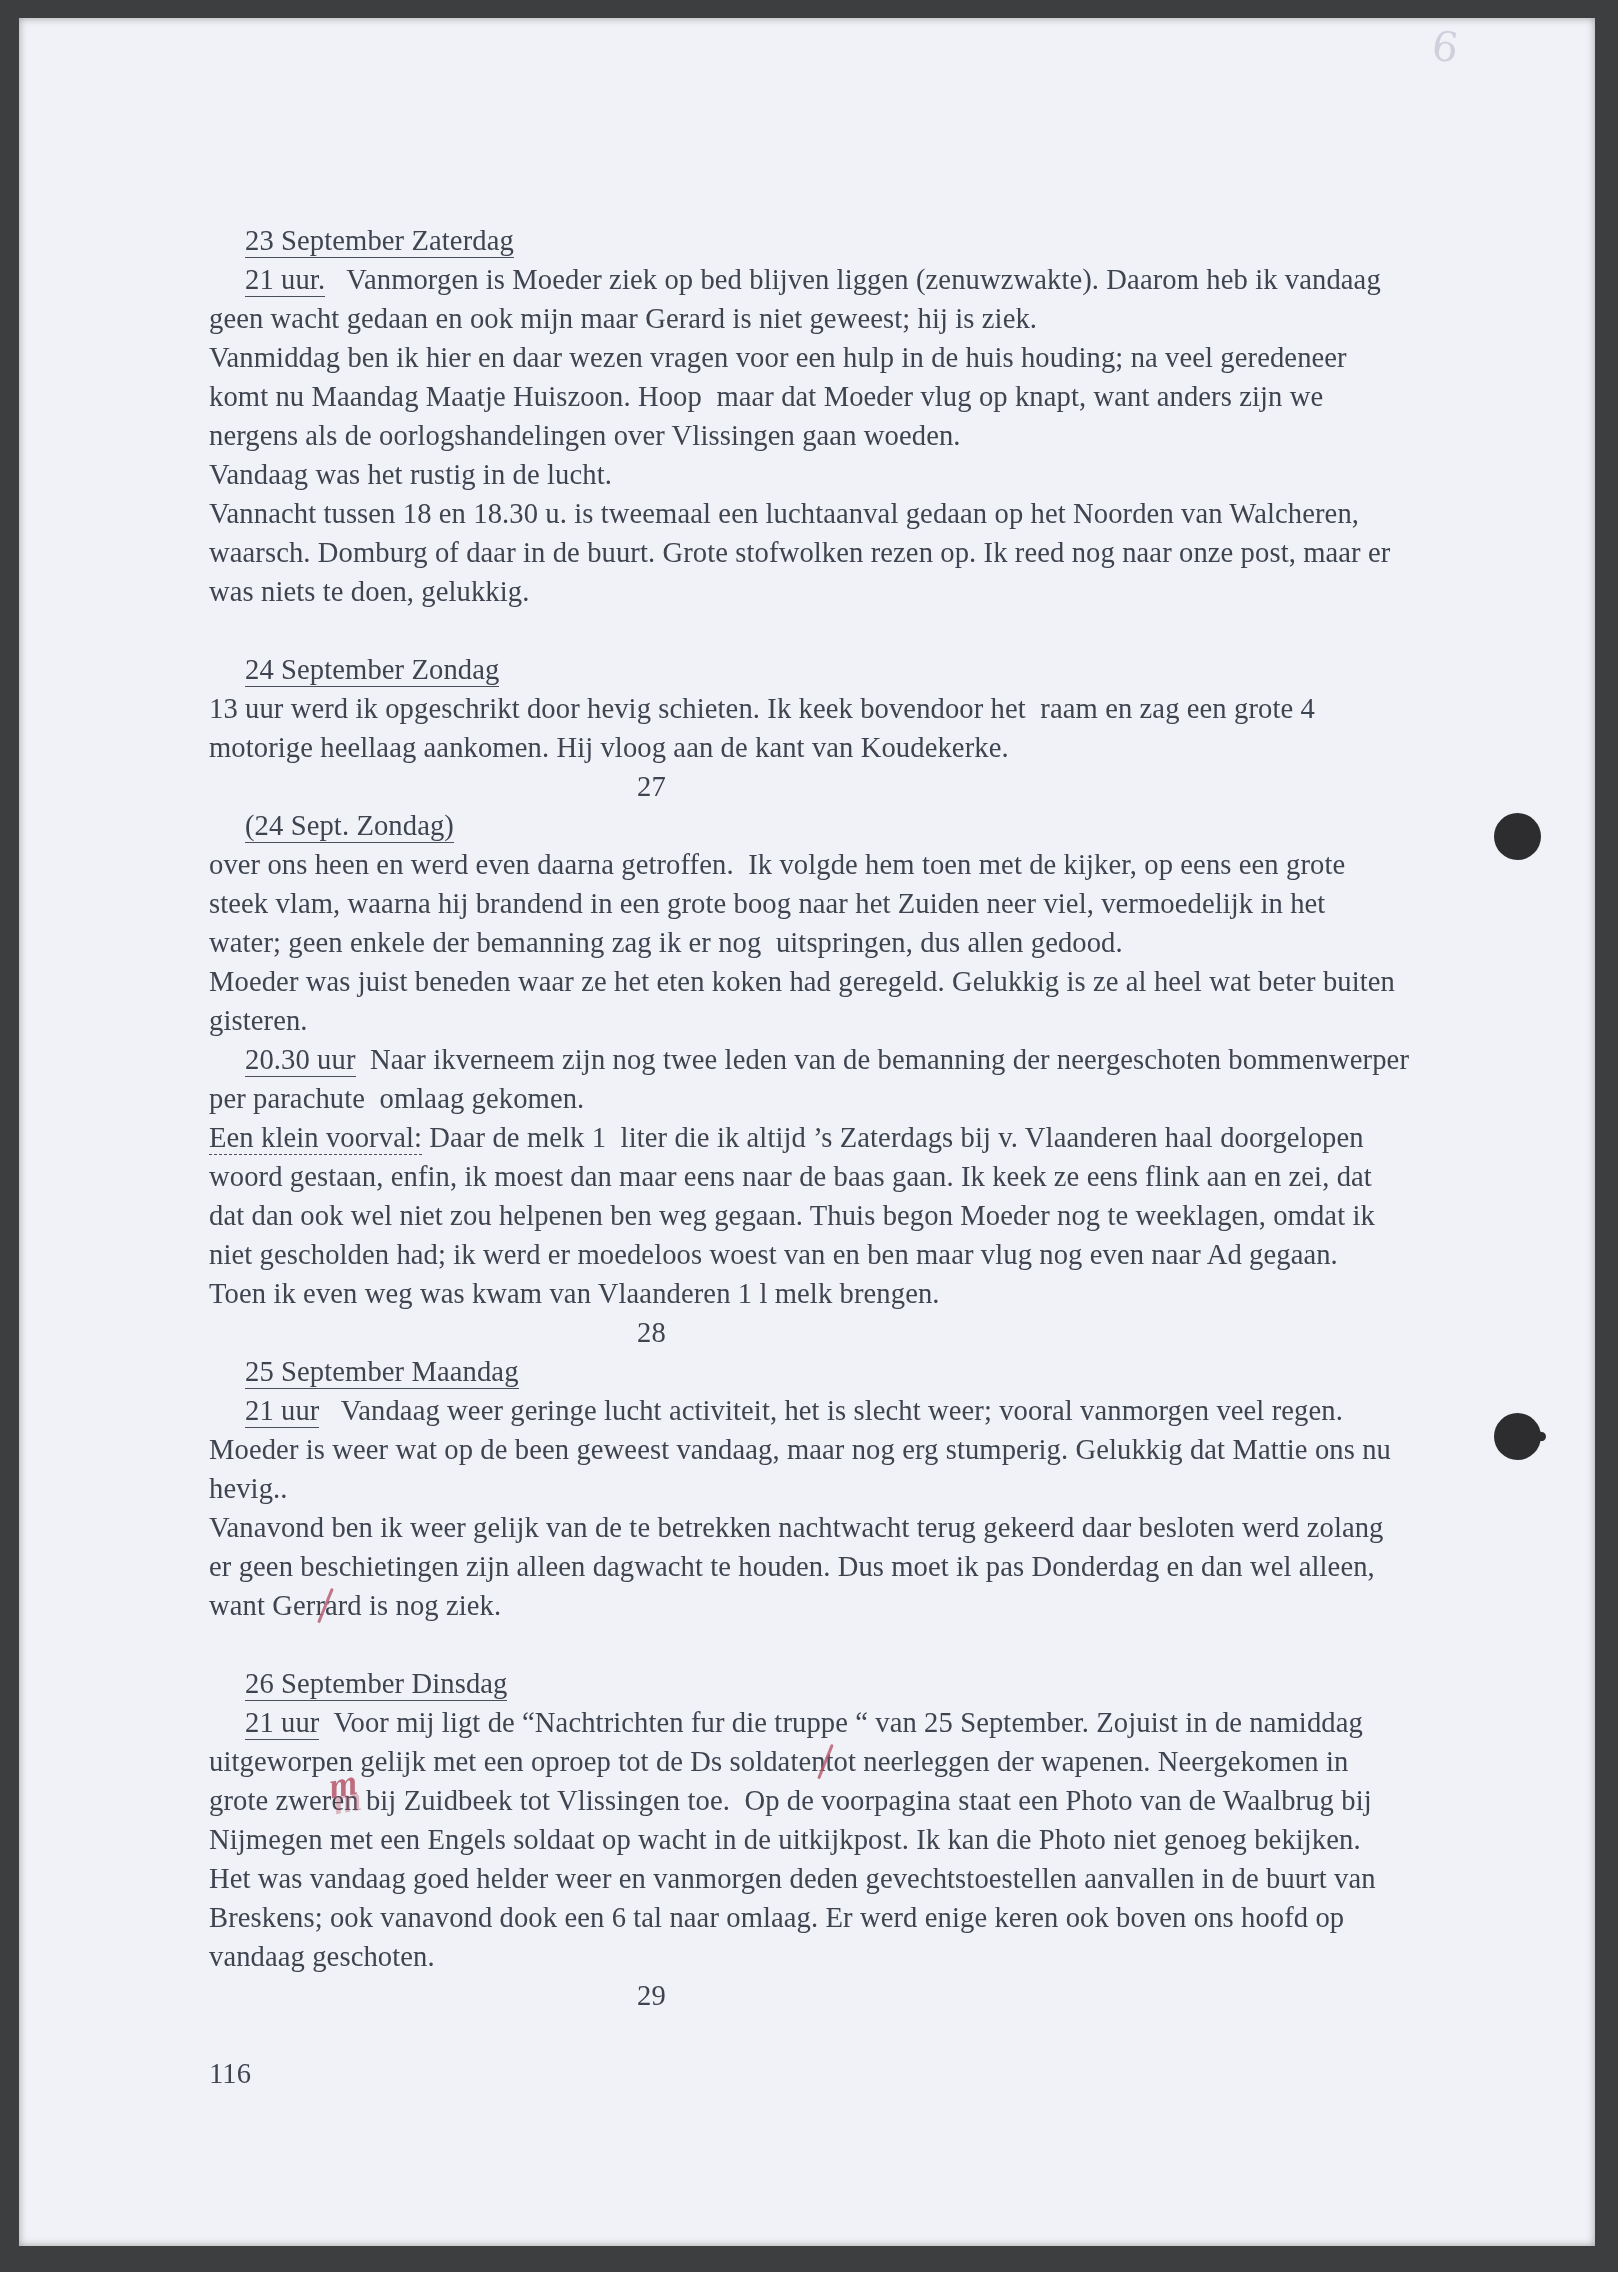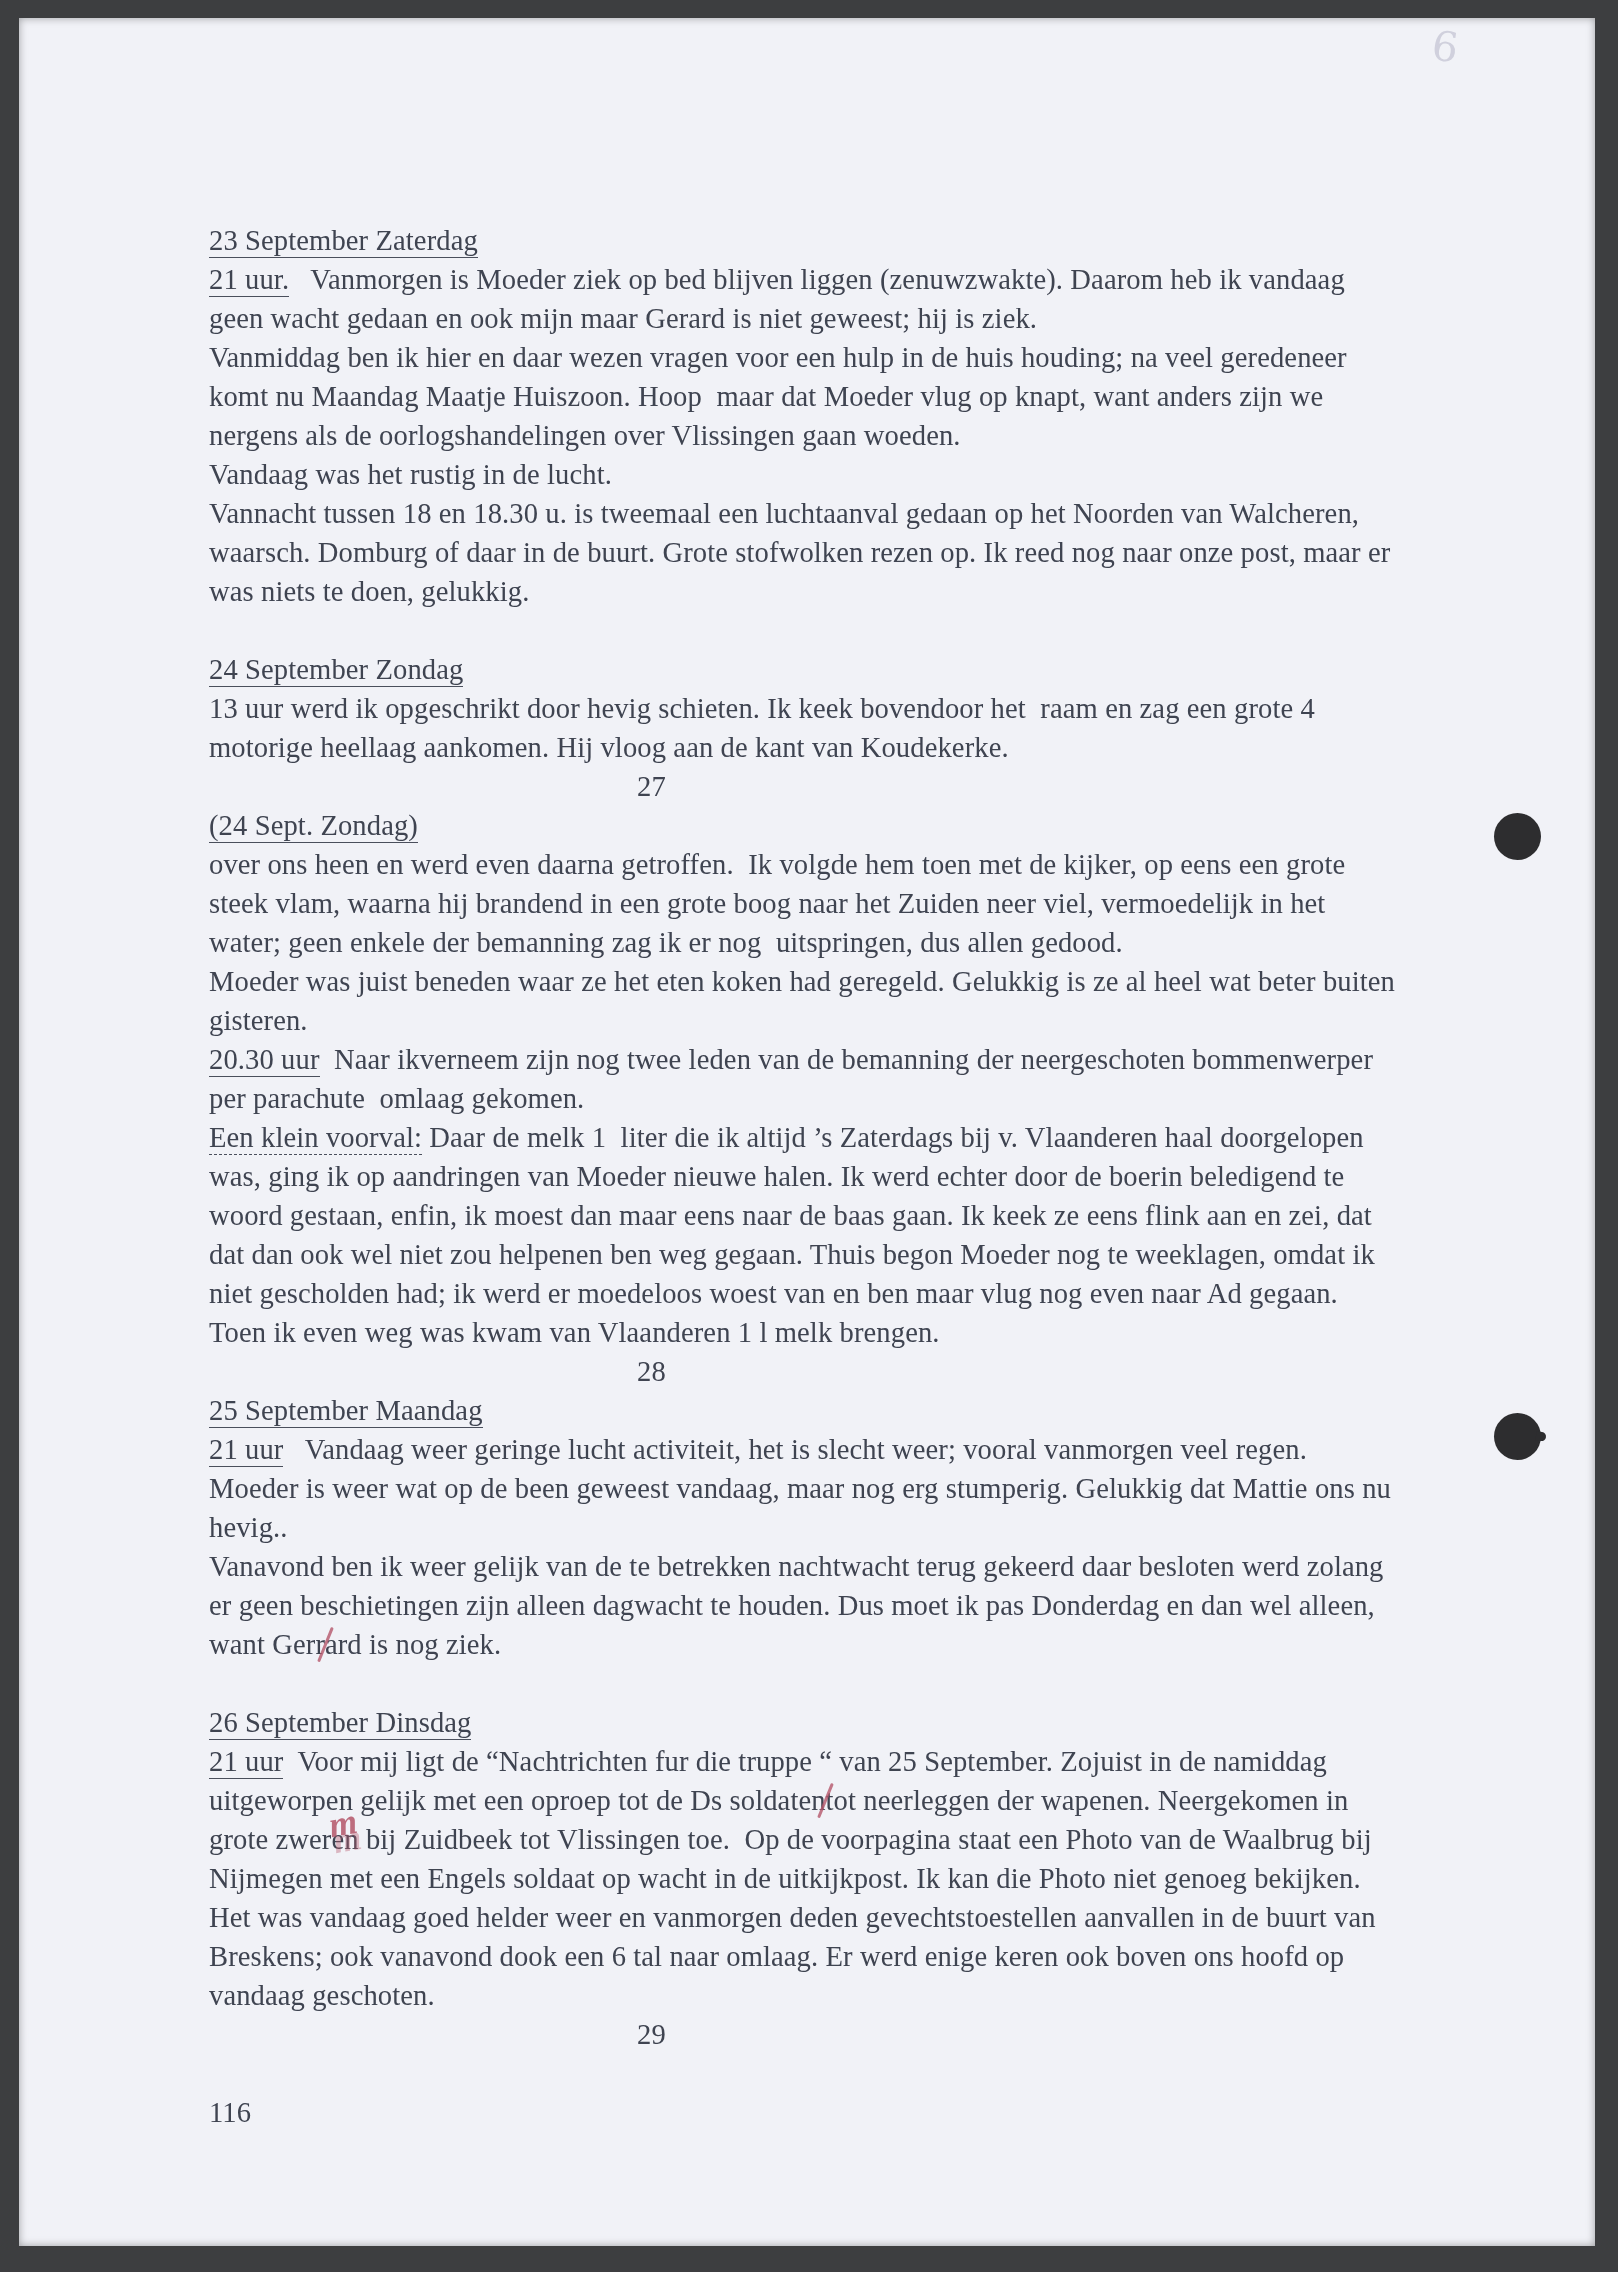--- a/index.html
+++ b/index.html
@@ -16,21 +16,21 @@
   .content{
     position:absolute;left:190px;top:203px;width:1219px;
   }
   .line{
     white-space:pre;
     font-size:28.6px;line-height:39px;min-height:39px;
     color:#3f4451;
     letter-spacing:0.1px;
   }
   .line.pagenum{padding-left:428px;}
-  .u-solid{border-bottom:1.9px solid #4a4f5c;padding-bottom:0.6px;}
+  .u-solid{border-bottom:1.9px solid #4a4f5c;padding-bottom:0.6px;margin-left:36px;}
   .u-dashed{border-bottom:1.9px dashed #4a4f5c;padding-bottom:0.6px;}
   .red-slash{
     display:inline-block;width:2.5px;height:37px;background:#b5566a;
     transform:rotate(22deg);margin:0 -1.3px;vertical-align:-9px;
     border-radius:1.3px;opacity:.8;
   }
   .overlay-host{position:relative;display:inline-block;}
   .red-overlay{
     position:absolute;left:-2.5px;top:-15.2px;
     color:#b5566a;font-size:36px;line-height:36px;
@@ -76,21 +76,20 @@
       <div class="line pagenum"><span>27</span></div>
       <div class="line body"><span class="u-solid">(24 Sept. Zondag)</span></div>
       <div class="line body"><span>over ons heen en werd even daarna getroffen.  Ik volgde hem toen met de kijker, op eens een grote</span></div>
       <div class="line body"><span>steek vlam, waarna hij brandend in een grote boog naar het Zuiden neer viel, vermoedelijk in het</span></div>
       <div class="line body"><span>water; geen enkele der bemanning zag ik er nog  uitspringen, dus allen gedood.</span></div>
       <div class="line body"><span>Moeder was juist beneden waar ze het eten koken had geregeld. Gelukkig is ze al heel wat beter buiten</span></div>
       <div class="line body"><span>gisteren.</span></div>
       <div class="line body"><span class="u-solid">20.30 uur</span><span>  Naar ikverneem zijn nog twee leden van de bemanning der neergeschoten bommenwerper</span></div>
       <div class="line body"><span>per parachute  omlaag gekomen.</span></div>
       <div class="line body"><span class="u-dashed">Een klein voorval:</span><span> Daar de melk 1  liter die ik altijd ’s Zaterdags bij v. Vlaanderen haal doorgelopen</span></div>
-      <div class="line body"><span>was, ging ik op aandringen van Moeder nieuwe halen. Ik werd echter door de boerin beledigend te</span></div>
       <div class="line body"><span>woord gestaan, enfin, ik moest dan maar eens naar de baas gaan. Ik keek ze eens flink aan en zei, dat</span></div>
       <div class="line body"><span>dat dan ook wel niet zou helpenen ben weg gegaan. Thuis begon Moeder nog te weeklagen, omdat ik</span></div>
       <div class="line body"><span>niet gescholden had; ik werd er moedeloos woest van en ben maar vlug nog even naar Ad gegaan.</span></div>
       <div class="line body"><span>Toen ik even weg was kwam van Vlaanderen 1 l melk brengen.</span></div>
       <div class="line pagenum"><span>28</span></div>
       <div class="line body"><span class="u-solid">25 September Maandag</span></div>
       <div class="line body"><span class="u-solid">21 uur</span><span>   Vandaag weer geringe lucht activiteit, het is slecht weer; vooral vanmorgen veel regen.</span></div>
       <div class="line body"><span>Moeder is weer wat op de been geweest vandaag, maar nog erg stumperig. Gelukkig dat Mattie ons nu</span></div>
       <div class="line body"><span>hevig..</span></div>
       <div class="line body"><span>Vanavond ben ik weer gelijk van de te betrekken nachtwacht terug gekeerd daar besloten werd zolang</span></div>

